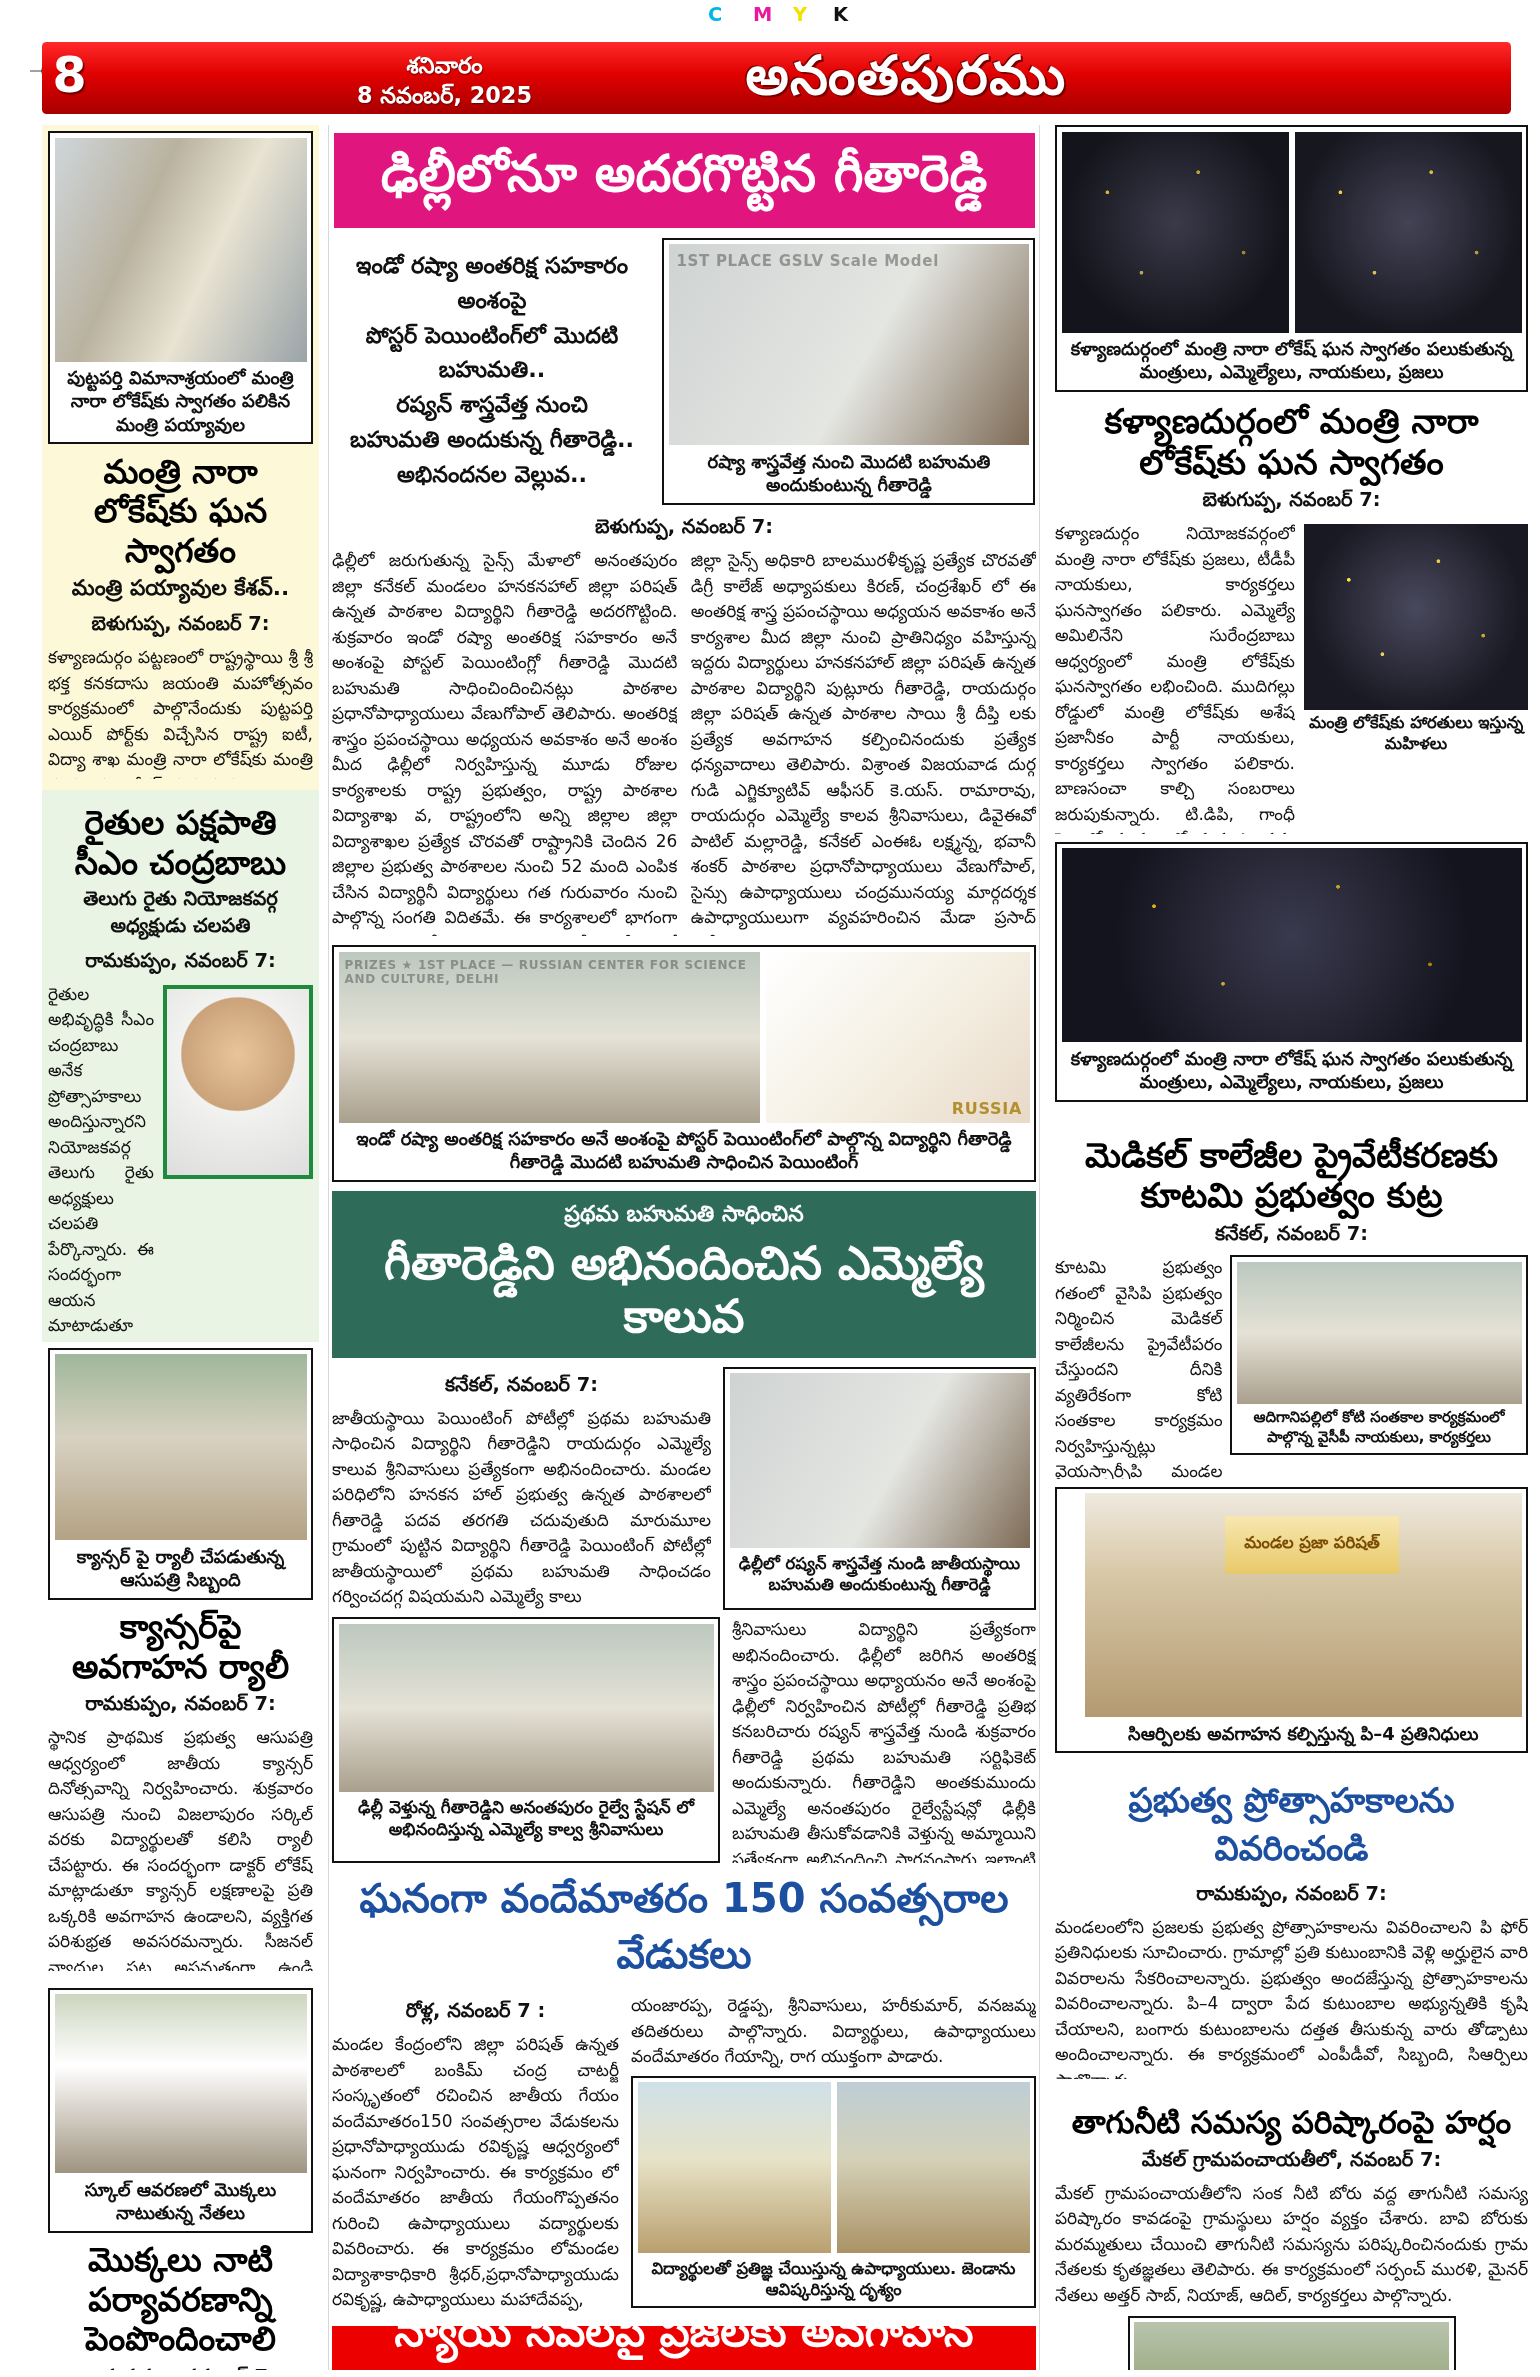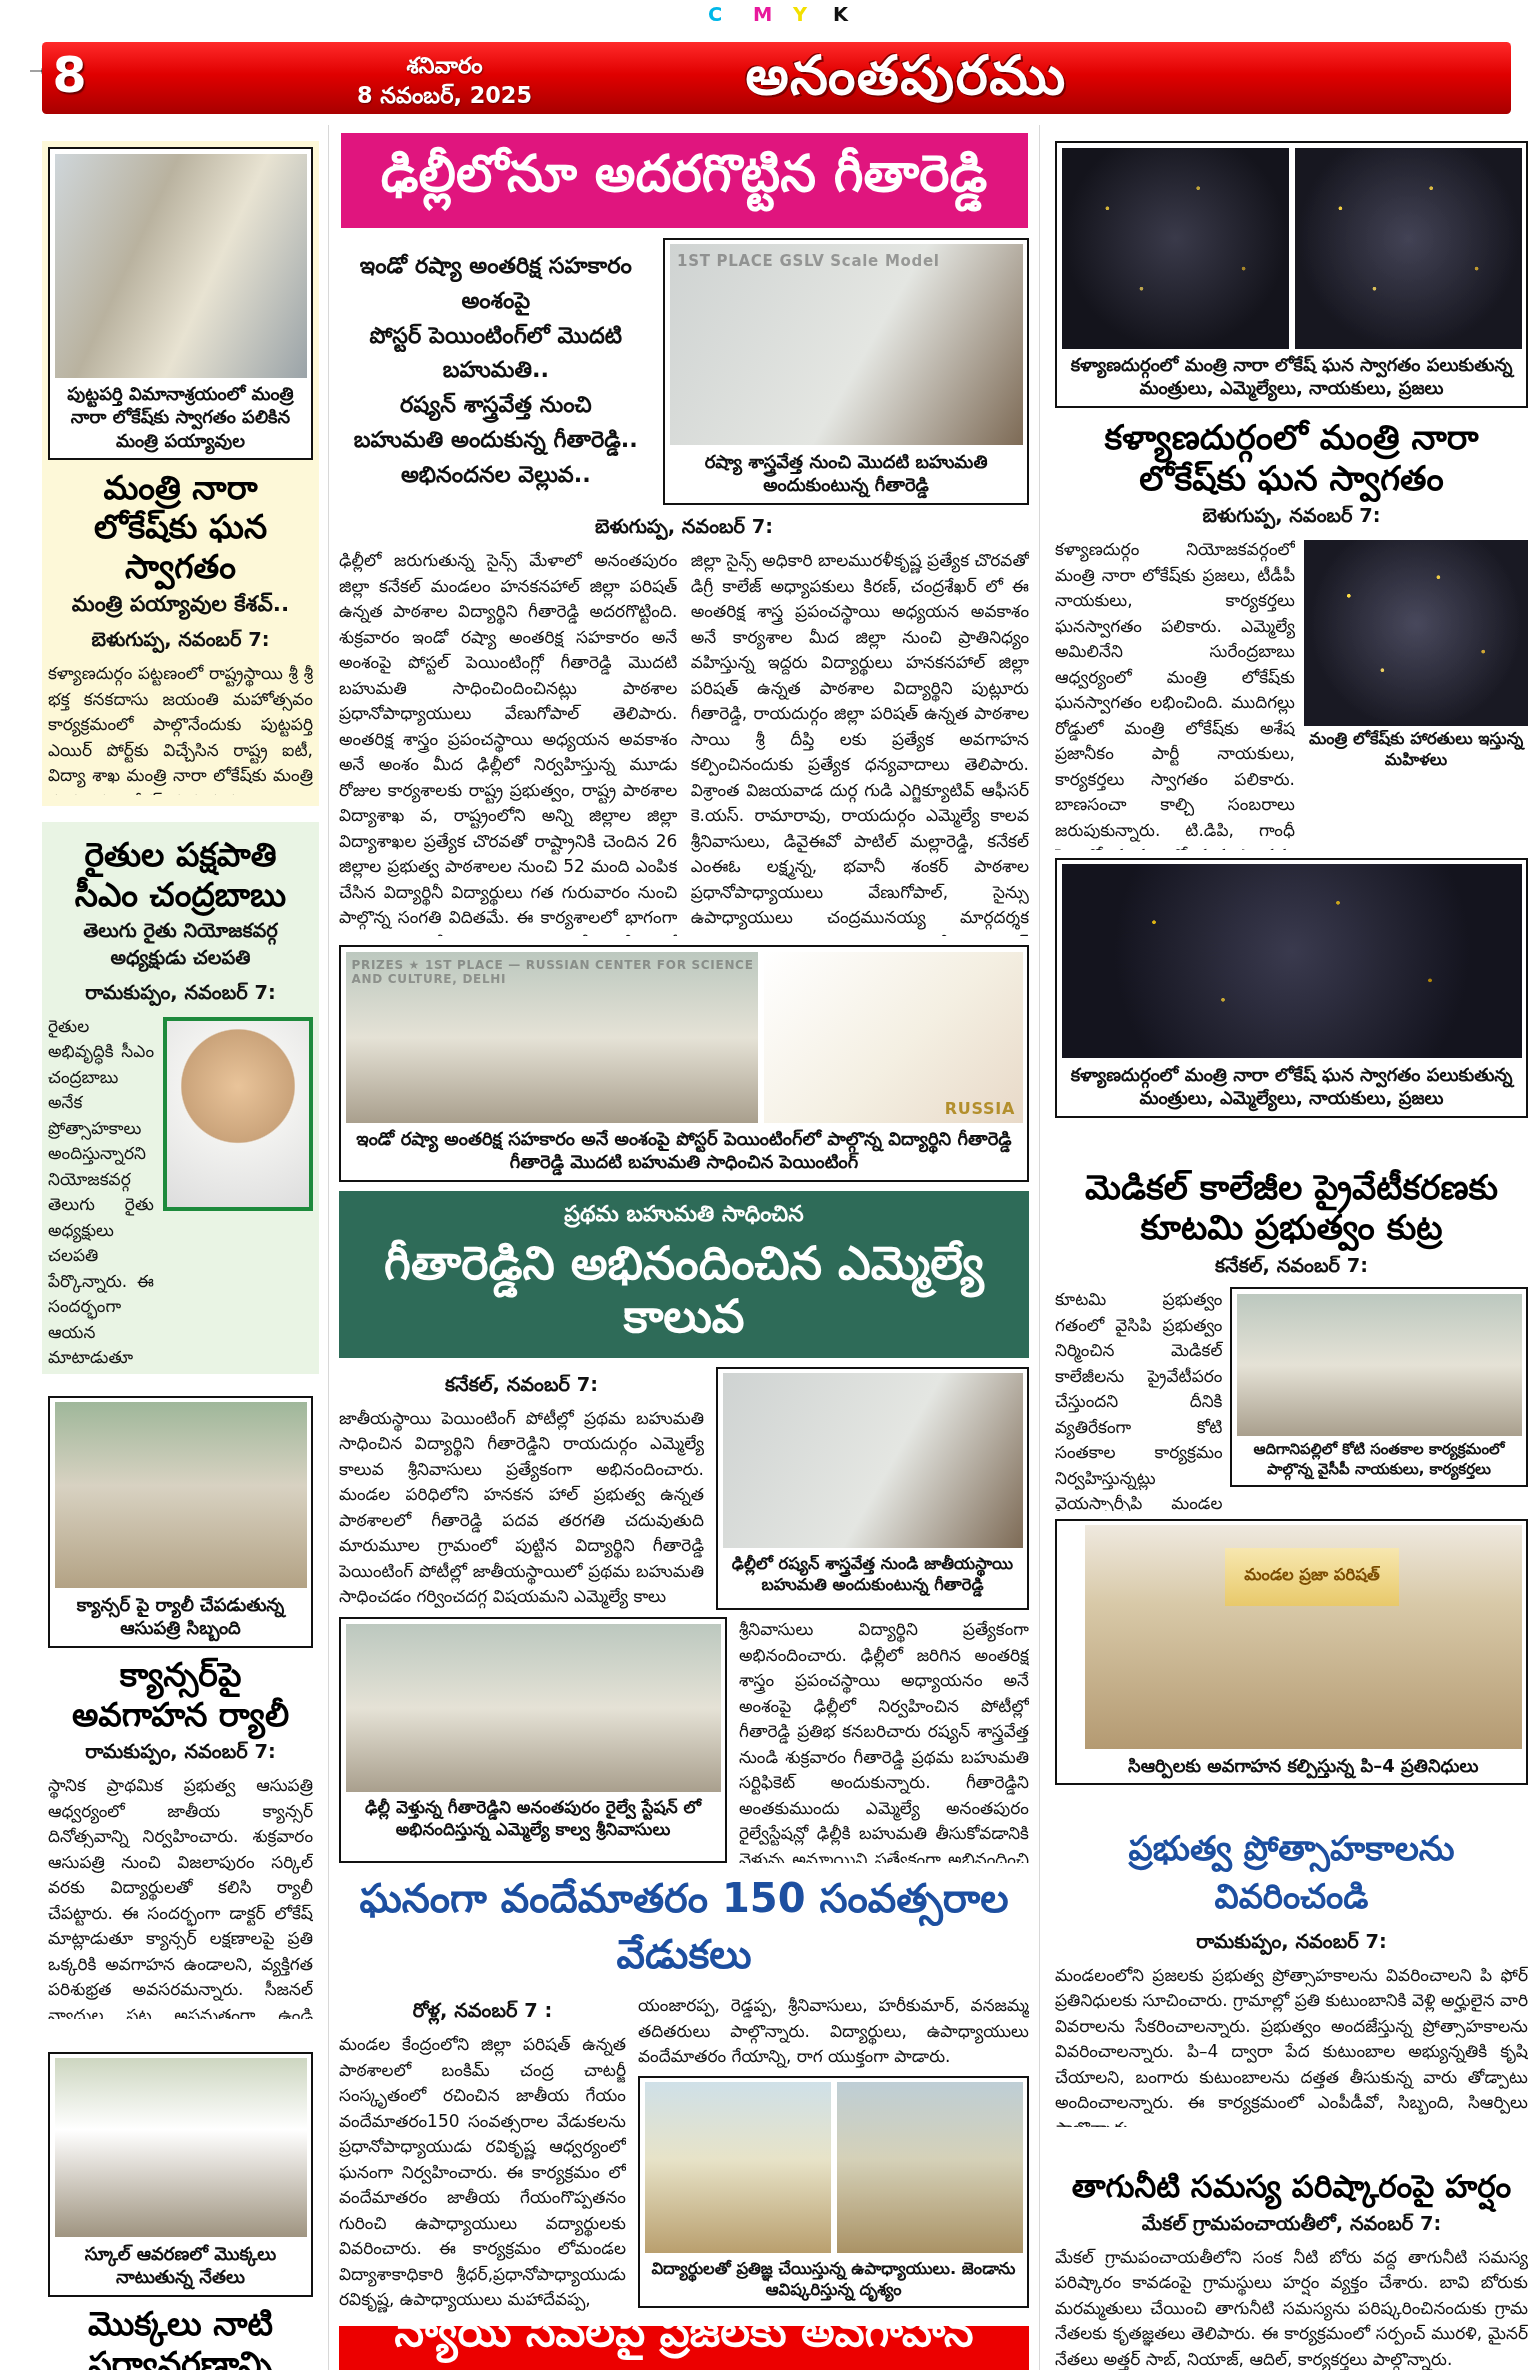--- a/index.html
+++ b/index.html
@@ -16,24 +16,24 @@
            font-size:22.4px;line-height:1.35;text-shadow:0.7px 0.7px 1.5px #600;}
   .edition{position:absolute;left:581px;top:1.5px;width:566px;text-align:center;color:#fff;font-weight:bold;
            font-size:54px;letter-spacing:1.5px;text-shadow:2.2px 2.2px 0 #7a0000,-1.5px -1.5px 0 #7a0000;}
   .brandbox{position:absolute;right:0;top:0;width:291px;height:72px;background:linear-gradient(#9b4df0,#6a1fb8);
             clip-path:polygon(12% 0,100% 0,100% 100%,0 100%);border-radius:0 4.5px 4.5px 0;}
   .brand{position:absolute;right:22.4px;top:10.4px;font-size:43px;font-weight:bold;color:#fff;
          text-shadow:1.5px 1.5px 0 #3c0c70,-1.5px -1.5px 0 #3c0c70;}
   
   .col{position:absolute;top:125px;height:2245px;overflow:hidden;}
   .col-left{left:42px;width:277px;}
-  .col-center{left:328px;width:712px;border-left:0.7px solid #d8d8d8;border-right:0.7px solid #d8d8d8;padding:0 10px;box-sizing:border-box;}
+  .col-center{left:328px;width:712px;border-left:0.7px solid #d8d8d8;border-right:0.7px solid #d8d8d8;padding:0 3px;box-sizing:border-box;}
   .col-right{left:1049px;width:485px;}
   
-  .story{box-sizing:border-box;padding:6px 6px 10.4px 6px;margin-top:16px;}
+  .story{box-sizing:border-box;padding:6px 6px 10.4px 6px;}
   .bg-yellow{background:#fdf8d8;}
   .bg-green{background:#e9f4e4;}
   .frame{background:#fff;border:2.2px solid #111;padding:4.5px;box-sizing:border-box;margin:0 auto 7.5px auto;}
   .photo{position:relative;width:100%;overflow:hidden;}
   .cap{font-size:18px;font-weight:bold;text-align:center;line-height:1.3;padding:4.5px 3px 1.5px 3px;}
   .hl{font-weight:bold;text-align:center;line-height:1.2;color:#000;}
   .hl-left{font-size:33px;margin:7.5px 0 4.5px 0;}
   .sub{font-size:21.6px;font-weight:bold;text-align:center;margin:1.5px 0 7.5px 0;}
   .dl{font-size:19.4px;font-weight:bold;text-align:center;margin:6px 0;}
   .body{font-size:17px;line-height:1.5;text-align:justify;overflow:hidden;}

